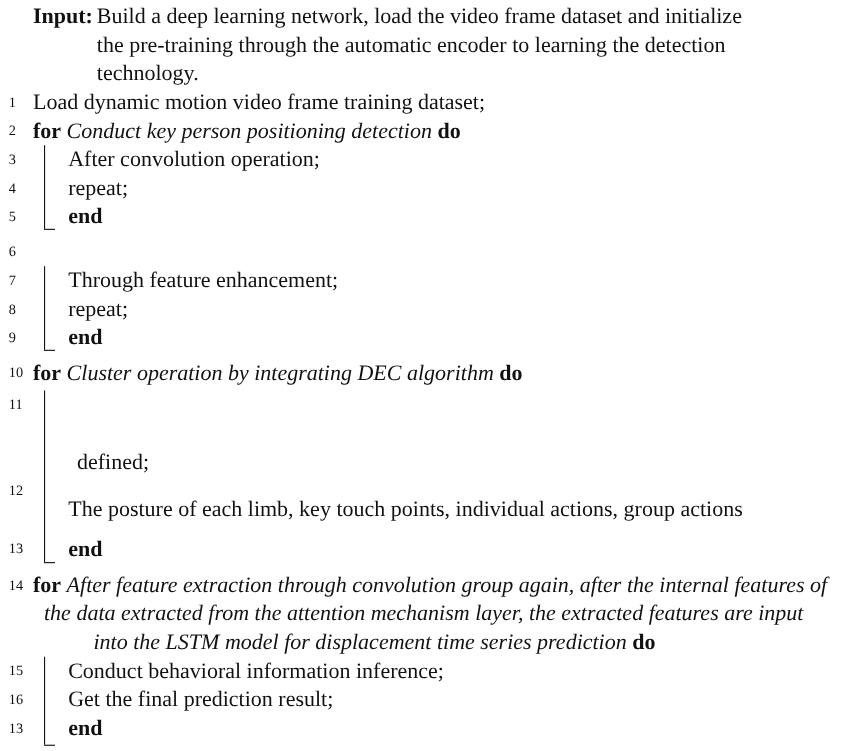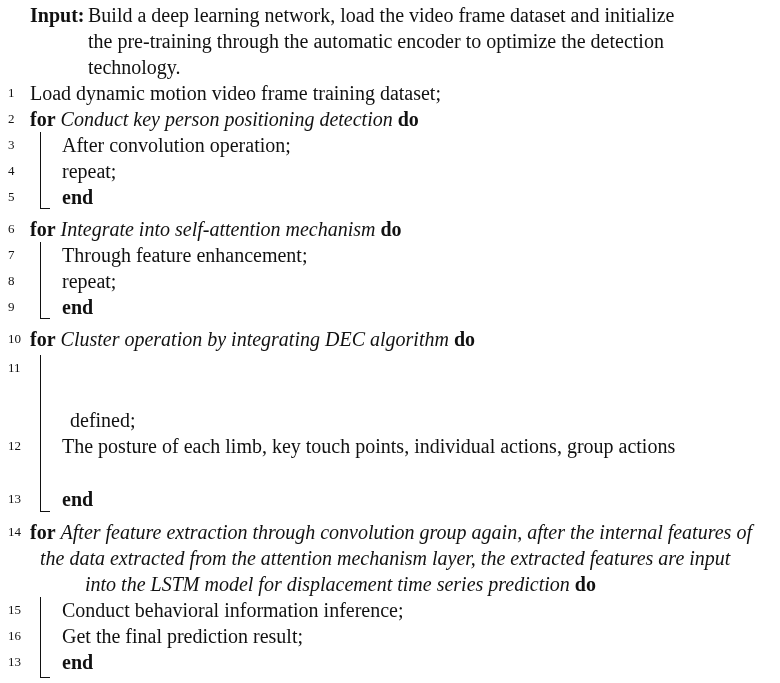--- a/index.html
+++ b/index.html
@@ -17,21 +17,21 @@
   .txt { position: absolute; white-space: nowrap; line-height: 26px; }
   .input-label { position: absolute; left: 30px; top: 2px; font-weight: bold; line-height: 26px; }
 </style>
 </head>
 <body>
 
 <div class="algo">
 
   <span class="input-label">Input:</span>
   <span class="txt" style="left:88px; top:2px;">Build a deep learning network, load the video frame dataset and initialize</span>
-  <span class="txt" style="left:88px; top:28px;">the pre-training through the automatic encoder to optimize the detection</span>
+  <span class="txt" style="left:88px; top:28px;">the pre-training through the automatic encoder to learning the detection</span>
   <span class="txt" style="left:88px; top:54px;">technology.</span>
 
   <span class="ln" style="top:80px;">1</span>
   <span class="txt" style="left:30px; top:80px;">Load dynamic motion video frame training dataset;</span>
 
   <span class="ln" style="top:106px;">2</span>
   <span class="txt" style="left:30px; top:106px;">
     <span class="kw">for</span>
     <span class="it">Conduct key person positioning detection</span>
     <span class="kw">do</span>
@@ -39,44 +39,39 @@
   <span class="ln" style="top:132px;">3</span>
   <span class="txt" style="left:62px; top:132px;">After convolution operation;</span>
   <span class="ln" style="top:158px;">4</span>
   <span class="txt" style="left:62px; top:158px;">repeat;</span>
   <span class="ln" style="top:184px;">5</span>
   <span class="txt kw" style="left:62px; top:184px;">end</span>
   <div class="bar" style="left:40px; top:132px; height:76px;"></div>
   <div class="foot" style="left:40px; top:208px;"></div>
 
   <span class="ln" style="top:216px;">6</span>
-  <span class="txt" style="left:30px; top:216px;">
-    <span class="kw">for</span>
-    <span class="it">Integrate into self-attention mechanism</span>
-    <span class="kw">do</span>
-  </span>
   <span class="ln" style="top:242px;">7</span>
   <span class="txt" style="left:62px; top:242px;">Through feature enhancement;</span>
   <span class="ln" style="top:268px;">8</span>
   <span class="txt" style="left:62px; top:268px;">repeat;</span>
   <span class="ln" style="top:294px;">9</span>
   <span class="txt kw" style="left:62px; top:294px;">end</span>
   <div class="bar" style="left:40px; top:242px; height:76px;"></div>
   <div class="foot" style="left:40px; top:318px;"></div>
 
   <span class="ln" style="top:326px;">10</span>
   <span class="txt" style="left:30px; top:326px;">
     <span class="kw">for</span>
     <span class="it">Cluster operation by integrating DEC algorithm</span>
     <span class="kw">do</span>
   </span>
   <span class="ln" style="top:355px;">11</span>
   <span class="txt" style="left:70px; top:407px;">defined;</span>
   <span class="ln" style="top:433px;">12</span>
-  <span class="txt" style="left:62px; top:433px;">The posture of each limb, key touch points, individual actions, group actions</span>
+  <span class="txt" style="left:62px; top:450px;">The posture of each limb, key touch points, individual actions, group actions</span>
   <span class="ln" style="top:486px;">13</span>
   <span class="txt kw" style="left:62px; top:486px;">end</span>
   <div class="bar" style="left:40px; top:355px; height:156px;"></div>
   <div class="foot" style="left:40px; top:511px;"></div>
 
   <span class="ln" style="top:519px;">14</span>
   <span class="txt" style="left:30px; top:519px;">
     <span class="kw">for</span>
     <span class="it">After feature extraction through convolution group again, after the internal features of</span>
   </span>

